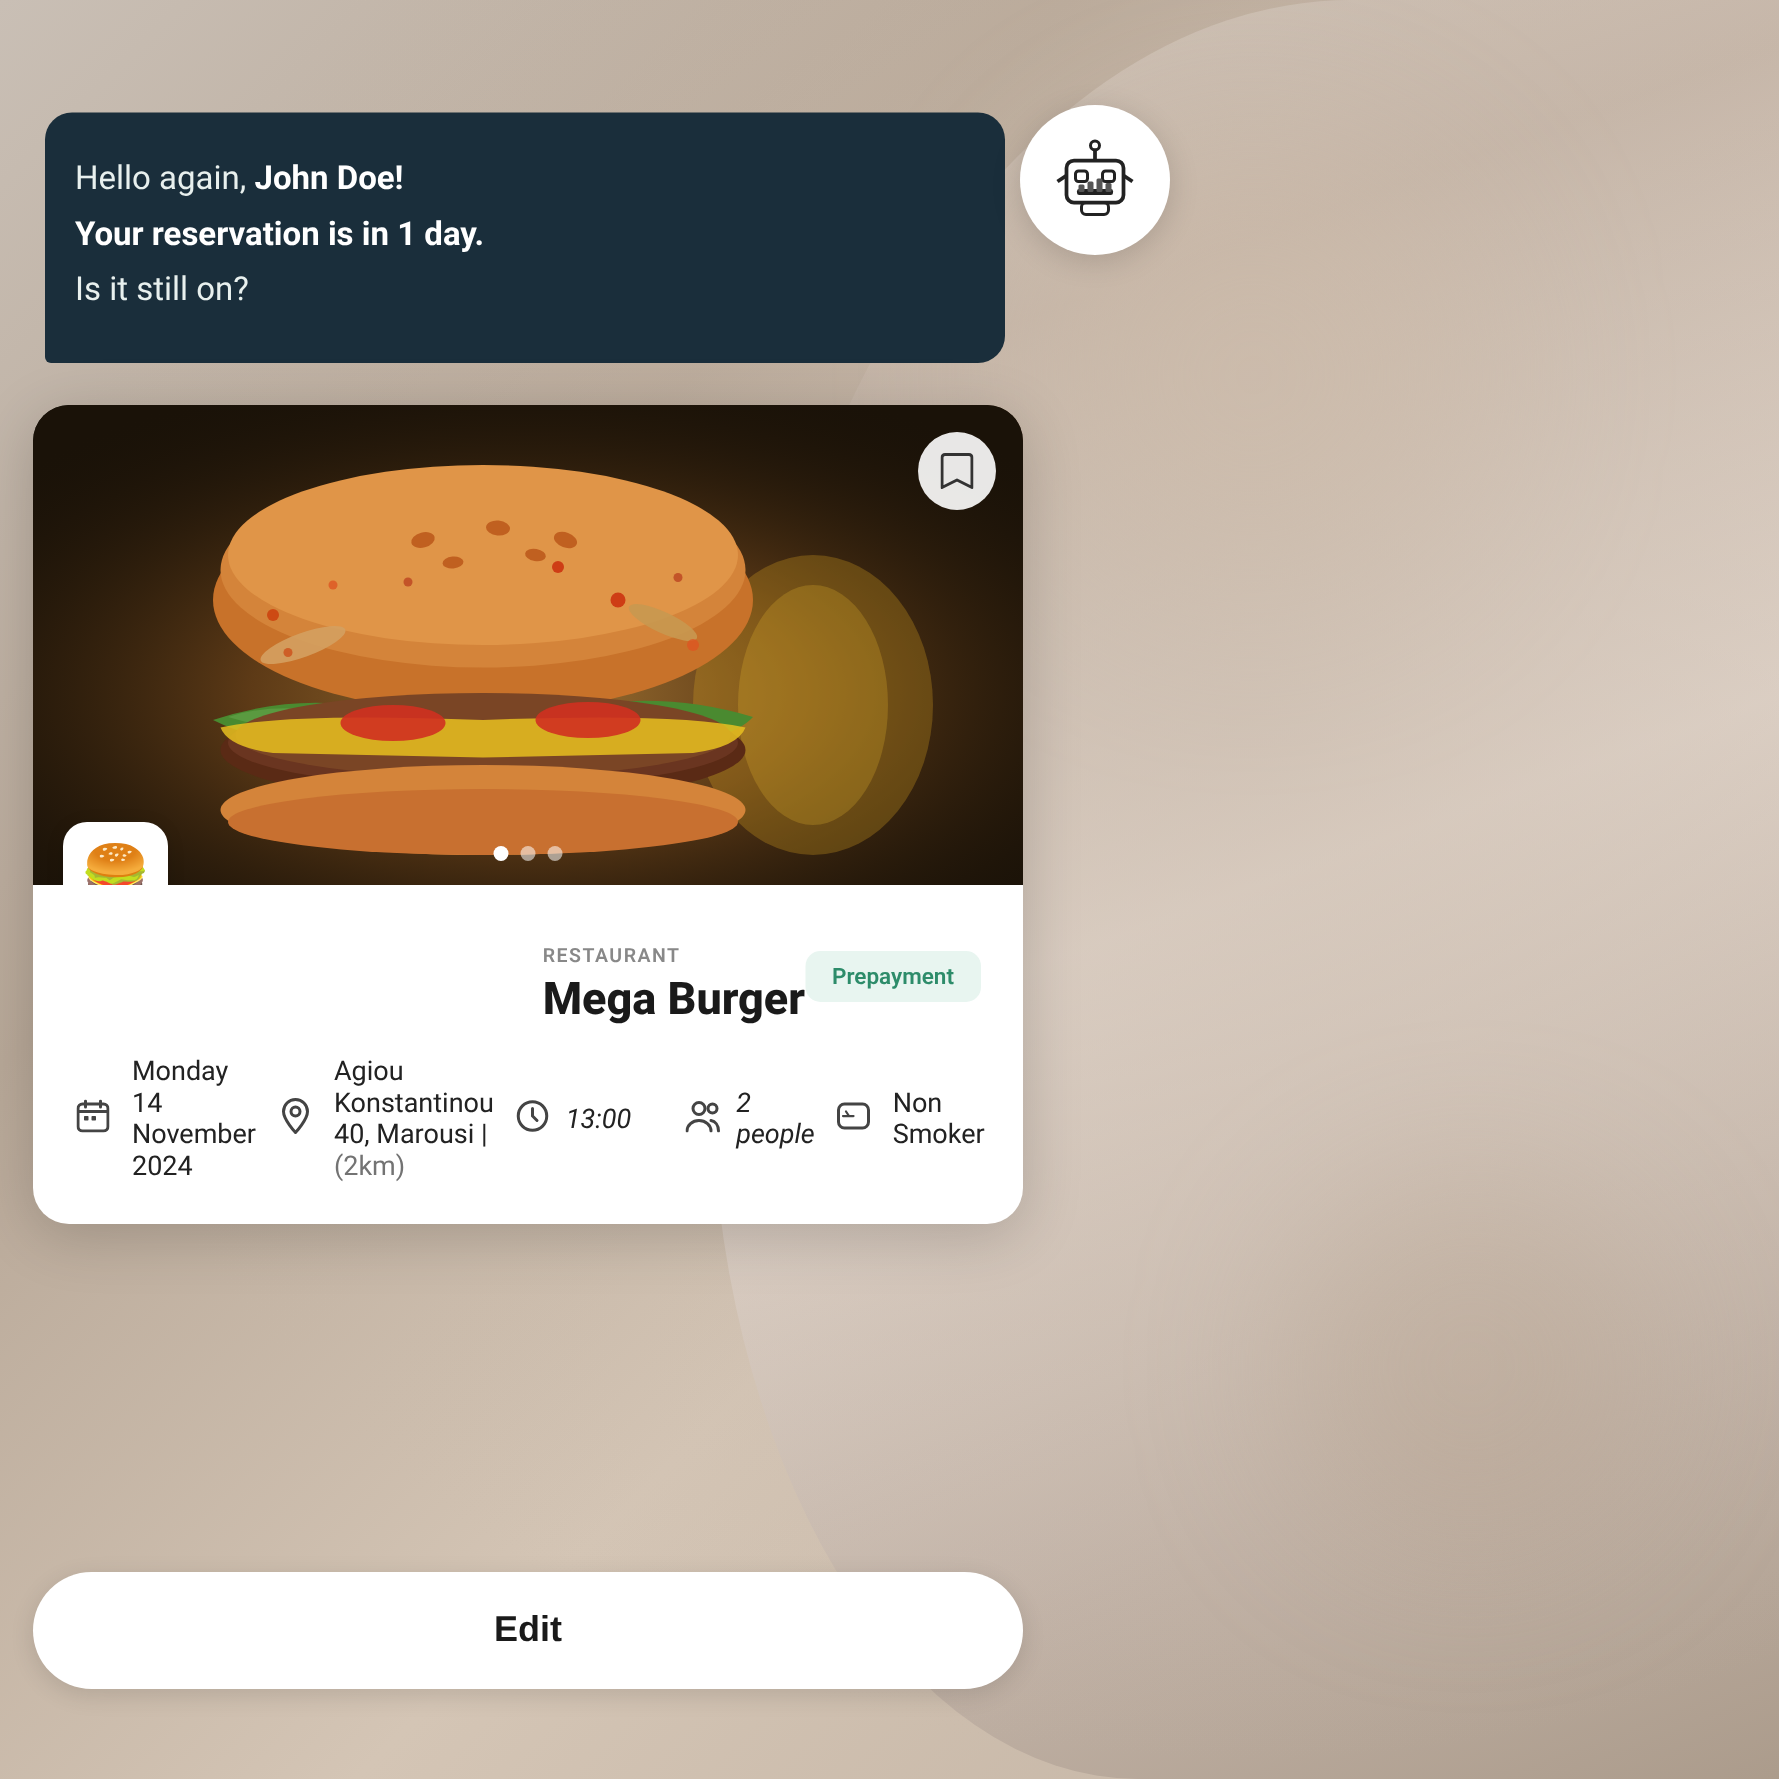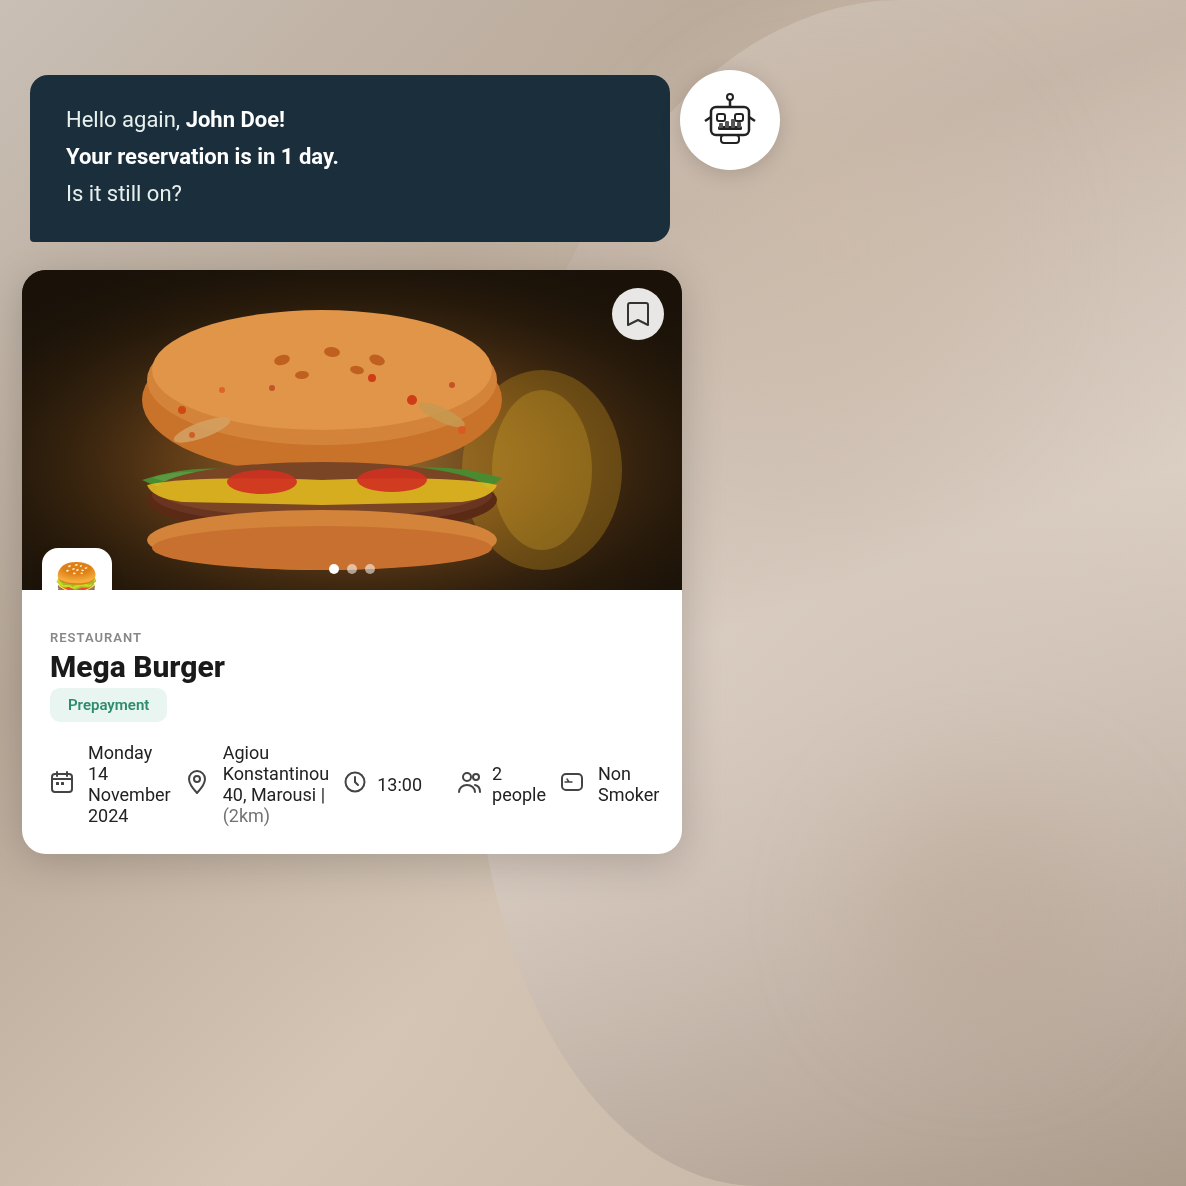--- a/index.html
+++ b/index.html
@@ -42,21 +42,21 @@
     }
 
     
     .chat-bubble {
       position: absolute;
       top: 75px;
       left: 30px;
       width: 640px;
       background: #1a2e3b;
       border-radius: 18px 18px 18px 4px;
-      padding: 28px 36px;
+      padding: 28px 20px;
       z-index: 10;
       color: white;
     }
 
     .chat-bubble::after {
       content: '';
       position: absolute;
       bottom: -1px;
       left: 0;
       width: 0;
@@ -182,21 +182,20 @@
     
     .card-content {
       padding: 40px 28px 28px 28px;
     }
 
     .card-header {
       display: flex;
       justify-content: flex-end;
       align-items: flex-start;
       margin-bottom: 20px;
-      flex-direction: column;
     }
 
     .restaurant-label {
       font-size: 13px;
       font-weight: 600;
       color: #888;
       text-transform: uppercase;
       letter-spacing: 1px;
       margin-bottom: 4px;
     }
@@ -250,20 +249,21 @@
     .info-row-double {
       display: flex;
       align-items: center;
       gap: 36px;
     }
 
     .info-sub {
       display: flex;
       align-items: center;
       gap: 10px;
+      font-style: italic;
     }
 
     
     .action-buttons {
       position: absolute;
       bottom: 60px;
       left: 22px;
       width: 660px;
       display: flex;
       gap: 16px;
@@ -502,13 +502,14 @@
             <line x1="5" y1="7" x2="5" y2="15" stroke="#444" stroke-width="1.5" stroke-linecap="round" opacity="0"></line>
           </svg>
         </span>
         <span class="info-text">Non Smoker</span>
       </div>
     </div>
   </div>
 </div>
 
 <div class="action-buttons">
+  <button class="btn-edit">Edit</button>
 </div>
 
 </body></html>

